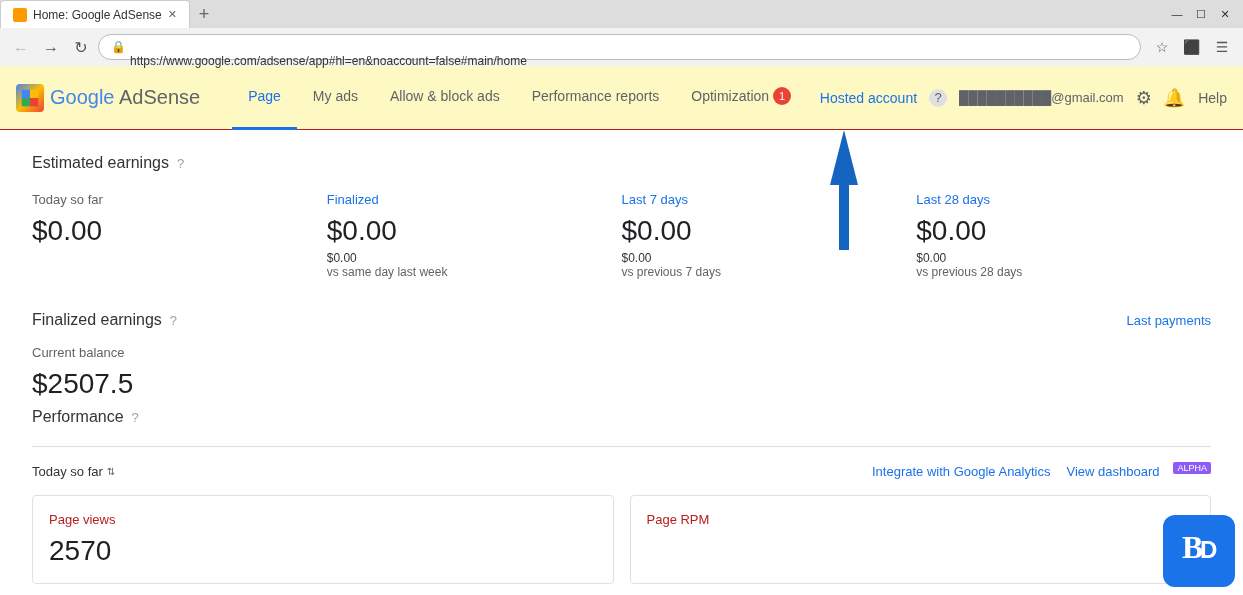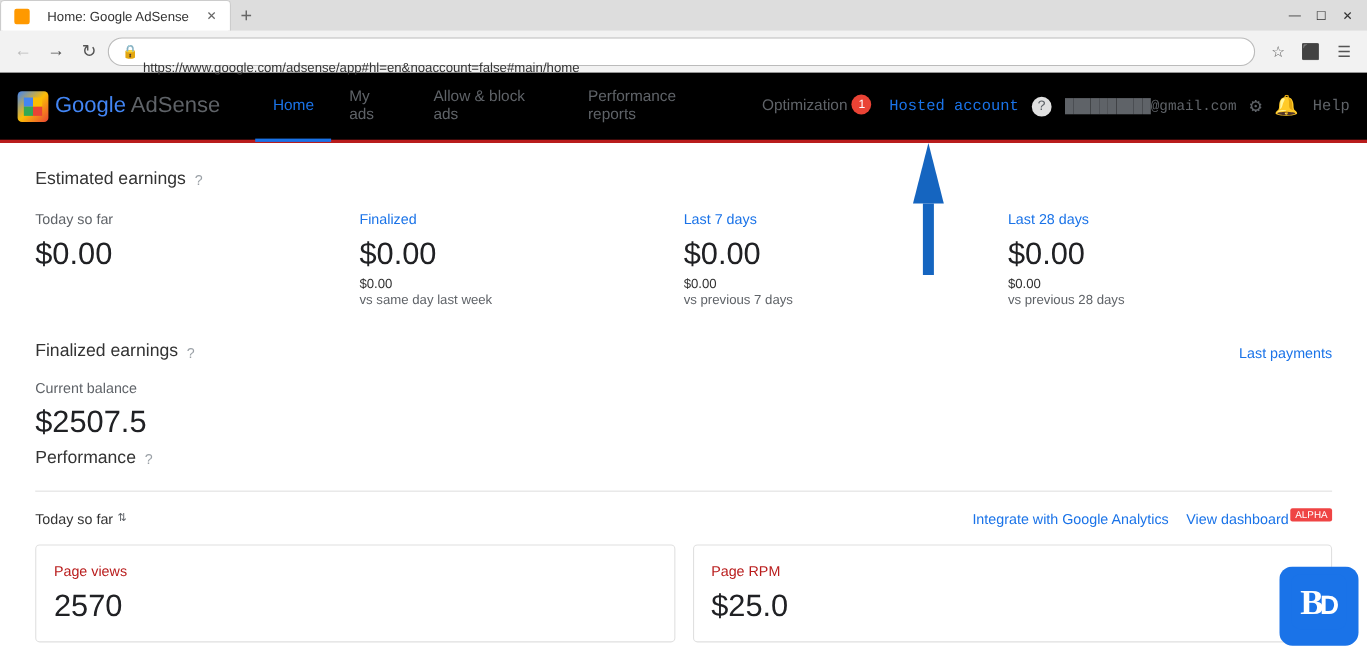--- a/index.html
+++ b/index.html
@@ -1,44 +1,44 @@
 <!DOCTYPE html>
 <html><head>
   <meta charset="utf-8">
   <style>
     * { margin: 0; padding: 0; box-sizing: border-box; }
     body { font-family: Arial, sans-serif; font-size: 14px; background: #fff; color: #333; width: 1243px; min-height: 595px; overflow: hidden; }
-    .tab { display: flex; align-items: center; height: 28px; background: #fff; border-radius: 4px 4px 0 0; padding: 0 12px; font-size: 12px; color: #333; gap: 16px; min-width: 160px; border: 1px solid #ccc; border-bottom: none; }
+    .tab { display: flex; align-items: center; height: 28px; background: #fff; border-radius: 4px 4px 0 0; padding: 0 12px; font-size: 12px; color: #333; gap: 6px; min-width: 160px; border: 1px solid #ccc; border-bottom: none; }
     .tab-favicon { width: 14px; height: 14px; background: #f90; border-radius: 2px; }
     .tab-close { margin-left: auto; color: #666; font-size: 11px; cursor: pointer; }
     .tab-new { width: 28px; height: 28px; display: flex; align-items: center; justify-content: center; color: #666; font-size: 18px; }
     .browser-controls { display: flex; align-items: center; height: 38px; padding: 0 8px; gap: 4px; background: #f2f2f2; }
     .ctrl-btn { width: 26px; height: 26px; display: flex; align-items: center; justify-content: center; color: #555; font-size: 16px; cursor: pointer; border-radius: 50%; }
     .ctrl-btn.disabled { color: #bbb; cursor: default; }
     .address-bar { flex: 1; height: 26px; background: #fff; border: 1px solid #bbb; border-radius: 13px; padding: 0 12px; font-size: 13px; color: #333; display: flex; align-items: center; gap: 4px; }
     .address-bar .lock-icon { color: #3c4; font-size: 12px; }
     .address-text { color: #333; font-size: 12px; margin-top: 28px; }
     .browser-actions { display: flex; align-items: center; gap: 4px; margin-left: 4px; }
     .browser-action-btn { width: 26px; height: 26px; display: flex; align-items: center; justify-content: center; color: #555; font-size: 14px; cursor: pointer; }
     .win-btn { width: 20px; height: 20px; display: flex; align-items: center; justify-content: center; font-size: 11px; color: #333; cursor: pointer; }
 
     
     .top-row { display: flex; align-items: center; justify-content: space-between; background: #ddd; padding-right: 8px; }
     .tab-area { display: flex; align-items: flex-end; }
 
     
-    .adsense-header { display: flex; align-items: center; height: 64px; padding: 0 16px; border-bottom: 3px solid #b91c1c; background: #000000; }
+    .adsense-header { display: flex; align-items: center; height: 64px; padding: 0 16px; border-bottom: 1px solid #b91c1c; background: #fef9c3; }
     .adsense-logo { display: flex; align-items: center; gap: 6px; margin-right: 32px; }
     .logo-g { width: 28px; height: 28px; border-radius: 4px; background: linear-gradient(135deg, #4285f4 0%, #fbbc05 50%, #ea4335 100%); display: flex; align-items: center; justify-content: center; }
     .logo-g svg { width: 20px; height: 20px; }
     .nav-links { display: flex; align-items: center; gap: 0; flex: 1; }
     .nav-link { padding: 0 16px; height: 64px; display: flex; align-items: center; font-size: 14px; color: #5f6368; cursor: pointer; border-bottom: 3px solid transparent; text-decoration: none; }
     .nav-link.active { color: #1a73e8; border-bottom: 3px solid #1a73e8; font-weight: 500; }
     .nav-badge { background: #ea4335; color: #fff; border-radius: 50%; width: 18px; height: 18px; font-size: 11px; display: flex; align-items: center; justify-content: center; margin-left: 4px; }
-    .header-right { display: flex; align-items: center; gap: 12px; font-family: Liberation Mono, monospace; }
+    .header-right { display: flex; align-items: center; gap: 12px; }
     .hosted-account { color: #1a73e8; font-size: 14px; cursor: pointer; }
     .help-icon { color: #5f6368; font-size: 13px; cursor: pointer; background: #e0e0e0; border-radius: 50%; width: 18px; height: 18px; display: flex; align-items: center; justify-content: center; }
     .email-text { color: #5f6368; font-size: 13px; }
     .header-icon { color: #5f6368; font-size: 18px; cursor: pointer; }
     .help-text { color: #5f6368; font-size: 14px; cursor: pointer; }
 
     
     .main-content { padding: 24px 32px; background: #fff; position: relative; }
 
     
@@ -65,21 +65,21 @@
     .current-balance-label { font-size: 13px; color: #5f6368; margin-bottom: 8px; }
     .current-balance-value { font-size: 28px; color: #202124; font-weight: 300; }
 
     
     .performance-section { margin-top: 8px; }
     .performance-controls { display: flex; align-items: center; justify-content: space-between; margin: 16px 0; }
     .period-selector { display: flex; align-items: center; gap: 4px; font-size: 13px; color: #333; cursor: pointer; border: none; background: none; }
     .period-arrows { font-size: 10px; color: #5f6368; }
     .performance-links { display: flex; align-items: center; gap: 16px; }
     .performance-link { color: #1a73e8; font-size: 13px; cursor: pointer; text-decoration: none; }
-    .alpha-badge { background: #ef4444; color: #fff; font-size: 9px; padding: 1px 4px; border-radius: 2px; margin-left: 2px; vertical-align: super; }
+    .alpha-badge { background: #8b5cf6; color: #fff; font-size: 9px; padding: 1px 4px; border-radius: 2px; margin-left: 14px; vertical-align: super; }
 
     
     .cards-row { display: flex; gap: 16px; }
     .card { background: #fff; border: 1px solid #e0e0e0; border-radius: 4px; padding: 16px; flex: 1; }
     .card-label { font-size: 13px; color: #b91c1c; margin-bottom: 8px; }
     .card-value { font-size: 28px; color: #202124; font-weight: 300; }
 
     
     .watermark { position: fixed; bottom: 16px; right: 16px; width: 70px; height: 70px; background: #1a73e8; border-radius: 12px; display: flex; align-items: center; justify-content: center; }
 
@@ -128,21 +128,21 @@
         <rect x="2" y="12" width="10" height="10" fill="#34a853"></rect>
         <rect x="12" y="12" width="10" height="10" fill="#ea4335"></rect>
       </svg>
     </div>
     <span style="font-size:20px;color:#5f6368;">
       <span style="color:#4285f4;">Google </span><span>AdSense</span>
     </span>
   </div>
 
   <nav class="nav-links">
-    <a class="nav-link active">Home</a>
+    <a class="nav-link active">Page</a>
     <a class="nav-link">My ads</a>
     <a class="nav-link">Allow &amp; block ads</a>
     <a class="nav-link">Performance reports</a>
     <a class="nav-link" style="display:flex;align-items:center;">
       <span>Optimization</span>
       <span class="nav-badge">1</span>
     </a>
   </nav>
 
   <div class="header-right">
@@ -235,21 +235,20 @@
       </div>
     </div>
 
     <div class="cards-row">
       <div class="card">
         <div class="card-label">Page views</div>
         <div class="card-value">2570</div>
       </div>
       <div class="card">
         <div class="card-label">Page RPM</div>
-        <div class="card-value">$25.0</div>
       </div>
     </div>
   </div>
 
 </div>
 
 <div class="watermark" style="position:fixed;bottom:8px;right:8px;width:72px;height:72px;background:#1a73e8;border-radius:12px;display:flex;align-items:center;justify-content:center;">
   <div style="color:#fff;font-size:32px;font-weight:bold;font-family:serif;">
     <svg width="50" height="50" viewBox="0 0 50 50">
       <rect width="50" height="50" rx="8" fill="#1a73e8"></rect>

